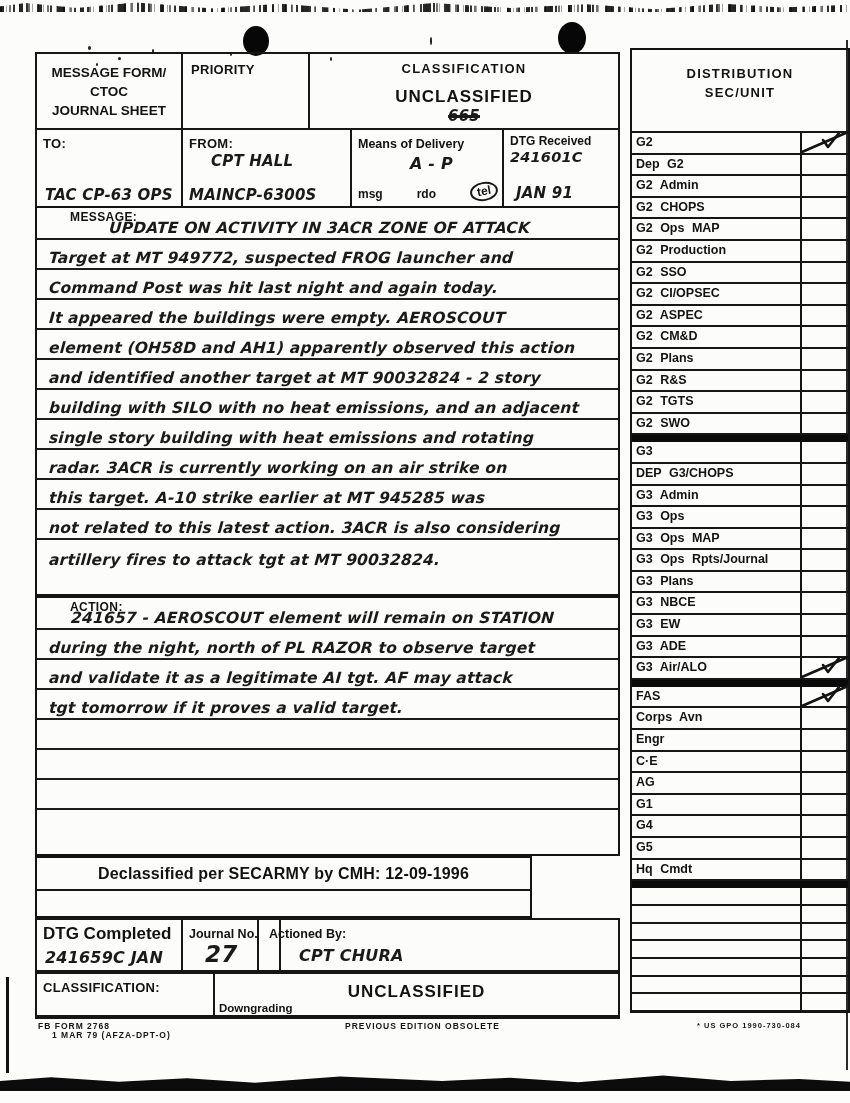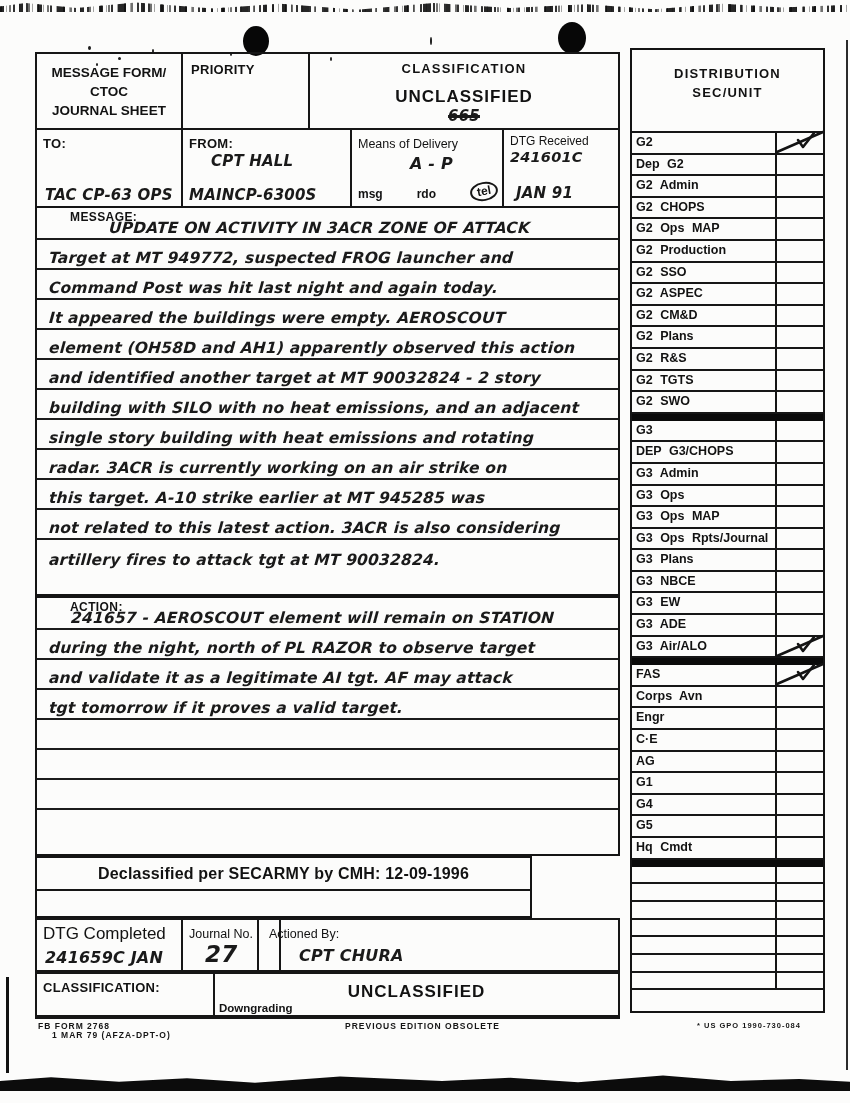--- a/index.html
+++ b/index.html
@@ -5,21 +5,21 @@
 <style>
   * { box-sizing: border-box; margin: 0; padding: 0; }
   html,body { background:#e8e8e6; }
   .page {
     position: relative; width: 850px; height: 1103px;
     background: #fcfcfb; overflow: hidden;
     font-family: "Liberation Sans", sans-serif; color: #121212;
   }
   .cell { position: absolute; border: 2px solid #161616; background: transparent; }
   .lbl { font-weight: bold; font-size: 13px; letter-spacing: .3px; }
-  .lbl-sm { font-weight: normal; font-size: 12px; }
+  .lbl-sm { font-weight: bold; font-size: 12px; }
   .hw {
     font-family: "DejaVu Sans", sans-serif; font-style: italic; font-weight: 600;
     color: #1a1a1a; letter-spacing: .2px;
   }
 
   
   .scan-noise-top {
     position:absolute; left:0; top:2px; width:850px; height:11px;
     background:
       repeating-linear-gradient(90deg, rgba(15,15,15,.9) 0 4px, transparent 4px 9px, rgba(20,20,20,.6) 9px 11px, transparent 11px 19px),
@@ -87,21 +87,21 @@
   
   .classf-label-cell { left:35px;  top:972px; width:180px; height:47px; padding:4px 0 0 6px; border-bottom-width:4px; }
   .classf-value-cell { left:213px; top:972px; width:407px; height:47px; border-bottom-width:4px; }
   .classf-value { text-align:center; font-size:17px; font-weight:bold; letter-spacing:1px; margin-top:8px; }
   .downgrading  { position:absolute; left:4px; bottom:1px; font-size:11.5px; font-weight:bold; }
 
   
   .ffoot { position:absolute; font-size:8.5px; font-weight:bold; letter-spacing:1px; color:#161616; white-space:nowrap; }
 
   
-  .dist-table { left:630px; top:48px; width:195px; height:965px; border:2.5px solid #141414; background:transparent; }
+  .dist-table { left:630px; top:48px; width:220px; height:965px; border:2.5px solid #141414; background:transparent; }
   .dist-header { height:83px; border-bottom:2px solid #161616; text-align:center; padding-top:14px; }
   .dist-header div { font-weight:bold; font-size:13px; letter-spacing:1.2px; line-height:19px; }
   .dist-row { display:flex; height:21.6px; border-bottom:2px solid #161616; }
   .dist-row.empty { height:17.7px; }
   .dist-label { flex:1; font-size:12.5px; font-weight:bold; word-spacing:4px; padding:2px 0 0 4px; white-space:nowrap; overflow:hidden; }
   .dist-check { position:relative; width:48px; border-left:2px solid #141414; overflow:visible; }
   .dist-check svg { position:absolute; left:-1px; top:-5px; overflow:visible; }
   .dist-sep { height:7px; background:#0a0a0a; }
 </style>
 </head>
@@ -290,20 +290,24 @@
         </div>
         <div class="dist-row">
           <div class="dist-label">G2 Production</div>
           <div class="dist-check"></div>
         </div>
         <div class="dist-row">
           <div class="dist-label">G2 SSO</div>
           <div class="dist-check"></div>
         </div>
         <div class="dist-row">
+          <div class="dist-label">G2 CI/OPSEC</div>
+          <div class="dist-check"></div>
+        </div>
+        <div class="dist-row">
           <div class="dist-label">G2 ASPEC</div>
           <div class="dist-check"></div>
         </div>
         <div class="dist-row">
           <div class="dist-label">G2 CM&amp;D</div>
           <div class="dist-check"></div>
         </div>
         <div class="dist-row">
           <div class="dist-label">G2 Plans</div>
           <div class="dist-check"></div>

